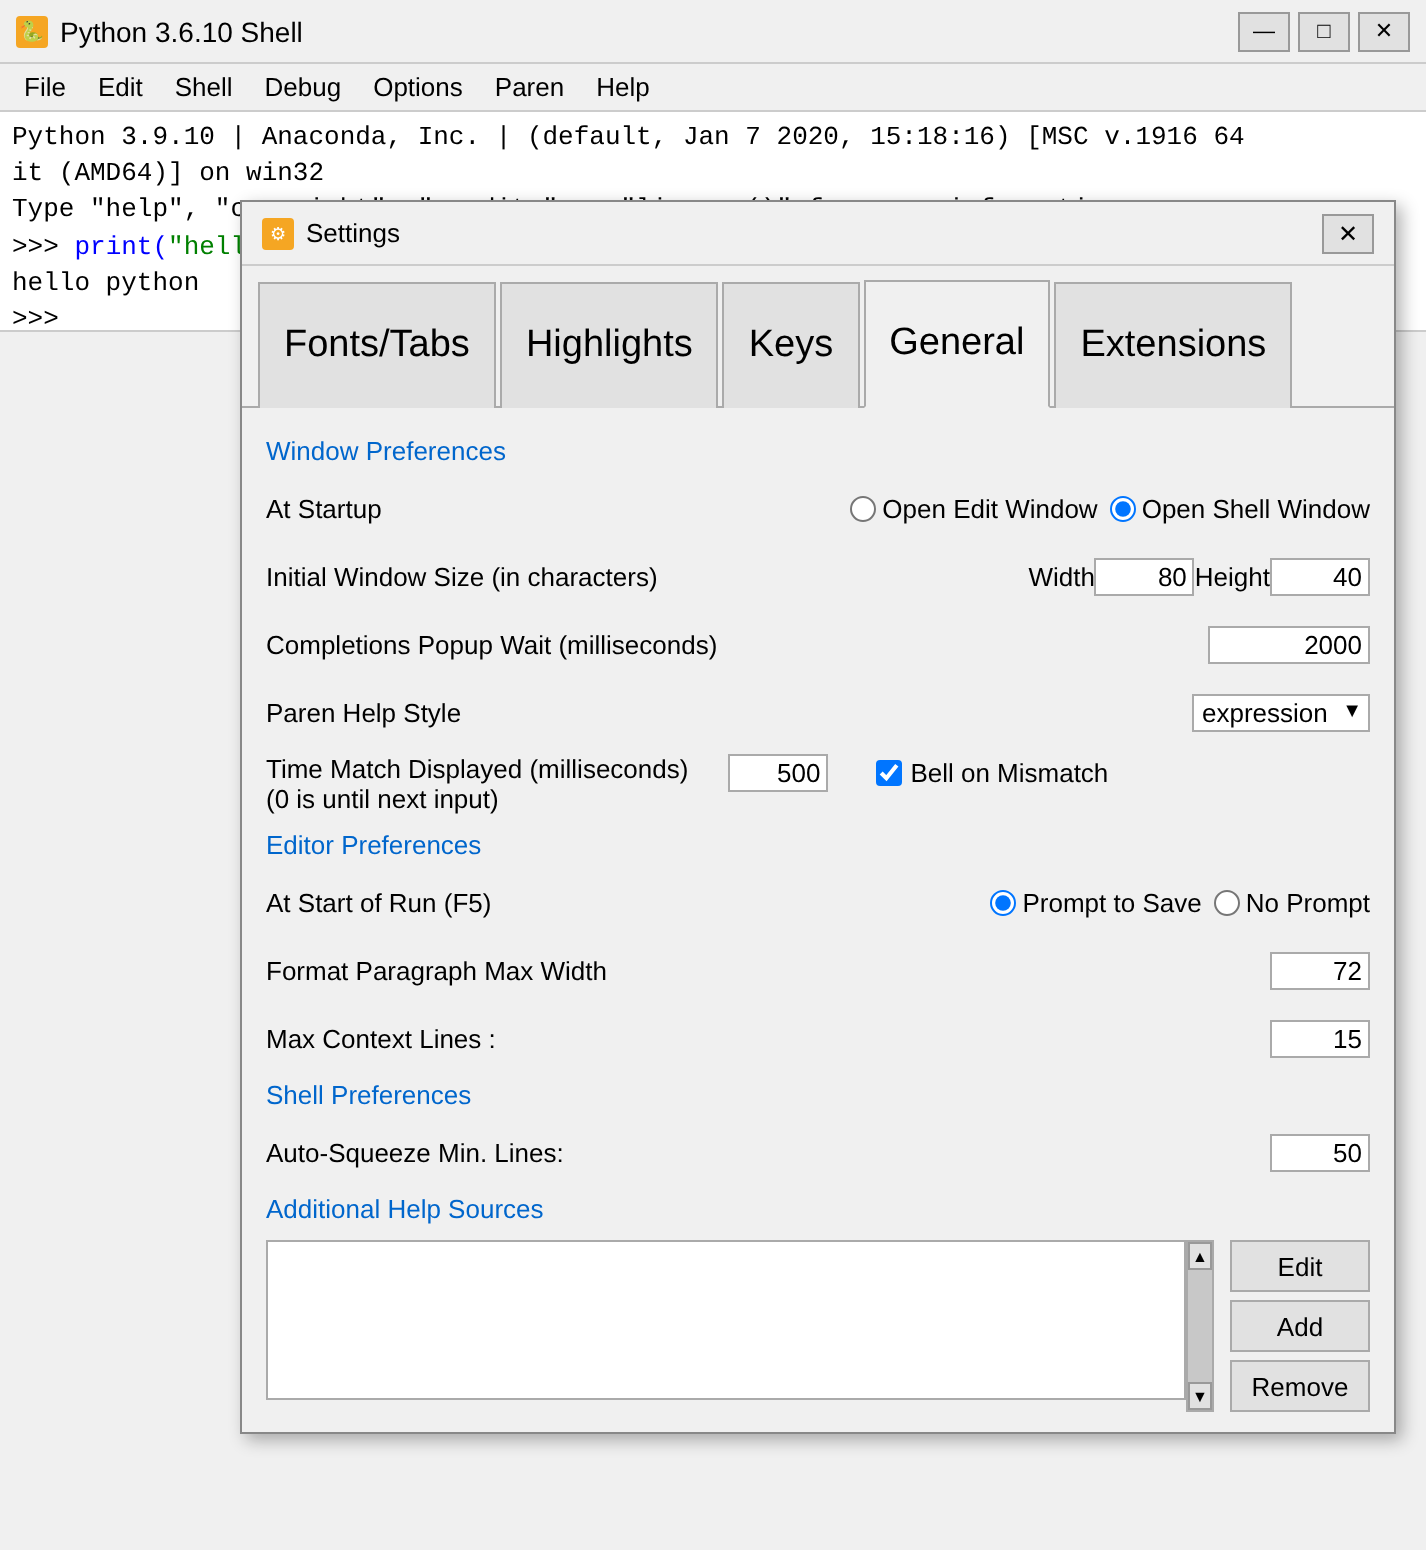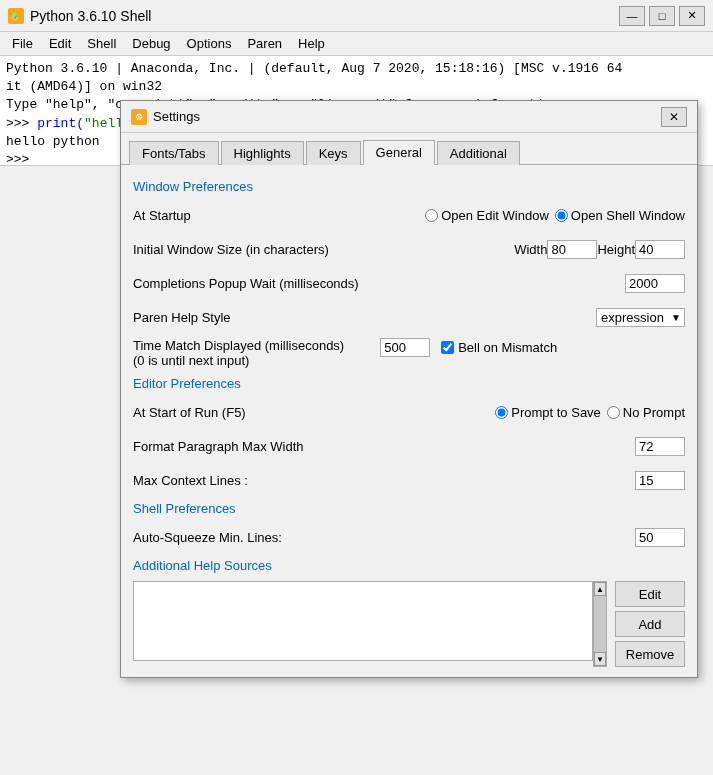--- a/index.html
+++ b/index.html
@@ -155,26 +155,26 @@
     
     .tabs-bar {
       display: flex;
       align-items: flex-end;
       padding: 6px 8px 0 8px;
       background: #f0f0f0;
       border-bottom: 1px solid #aaa;
     }
 
     .tab {
-      padding: 4px 12px;
+      padding: 20px 12px;
       border: 1px solid #aaa;
       border-bottom: none;
       background: #e1e1e1;
       cursor: pointer;
-      font-size: 13px;
+      font-size: 19px;
       margin-right: 2px;
       position: relative;
       bottom: -1px;
     }
 
     .tab.active {
       background: #f0f0f0;
       border-bottom: 1px solid #f0f0f0;
       z-index: 1;
     }
@@ -232,26 +232,26 @@
     }
 
     .size-label {
       font-size: 13px;
     }
 
     .num-input {
       border: 1px solid #aaa;
       background: white;
       font-size: 13px;
-      text-align: left;
+      text-align: right;
       padding: 1px 3px;
     }
 
     .input-w50 { width: 50px; }
-    .input-w60 { width: 60px; }
+    .input-w60 { width: 81px; }
 
     .dropdown-group {
       display: flex;
       align-items: center;
       gap: 4px;
       margin-left: auto;
     }
 
     .dropdown-select {
       border: 1px solid #aaa;
@@ -305,22 +305,22 @@
     }
 
     .time-label-line2 {
       font-size: 13px;
       color: #000;
     }
 
     .time-controls {
       display: flex;
       align-items: center;
-      gap: 11px;
-      margin-left: 36px;
+      gap: 24px;
+      margin-left: 20px;
     }
 
     
     .help-sources-area {
       display: flex;
       gap: 8px;
       margin-top: 4px;
     }
 
     .help-sources-list {
@@ -396,21 +396,21 @@
     <span class="menu-item">File</span>
     <span class="menu-item">Edit</span>
     <span class="menu-item">Shell</span>
     <span class="menu-item">Debug</span>
     <span class="menu-item">Options</span>
     <span class="menu-item">Paren</span>
     <span class="menu-item">Help</span>
   </div>
 
   <div class="shell-content">
-    <div class="shell-line shell-output">Python 3.6.10 | Anaconda, Inc. | (default, Aug  7 2020, 15:18:16) [MSC v.1916 64</div>
+    <div class="shell-line shell-output">Python 3.9.10 | Anaconda, Inc. | (default, Jan  7 2020, 15:18:16) [MSC v.1916 64</div>
     <div class="shell-line shell-output">it (AMD64)] on win32</div>
     <div class="shell-line shell-output">Type "help", "copyright", "credits" or "license()" for more information.</div>
     <div class="shell-line">
       <span class="shell-prompt">&gt;&gt;&gt; </span><span class="shell-blue">print(</span><span style="color:#008000">"hello python"</span><span class="shell-blue">)</span>
     </div>
     <div class="shell-line shell-output">hello python</div>
     <div class="shell-line">
       <span class="shell-prompt">&gt;&gt;&gt;</span>
     </div>
   </div>
@@ -421,21 +421,21 @@
       <div class="settings-titlebar-icon">⚙</div>
       <span class="settings-title">Settings</span>
       <div class="settings-close">✕</div>
     </div>
 
     <div class="tabs-bar">
       <div class="tab">Fonts/Tabs</div>
       <div class="tab">Highlights</div>
       <div class="tab">Keys</div>
       <div class="tab active">General</div>
-      <div class="tab">Additional</div>
+      <div class="tab">Extensions</div>
     </div>
 
     <div class="settings-body">
 
       <div class="section-title">Window Preferences</div>
 
       <div class="pref-row">
         <span class="pref-label">At Startup</span>
         <div class="radio-group">
           <label class="radio-option">

